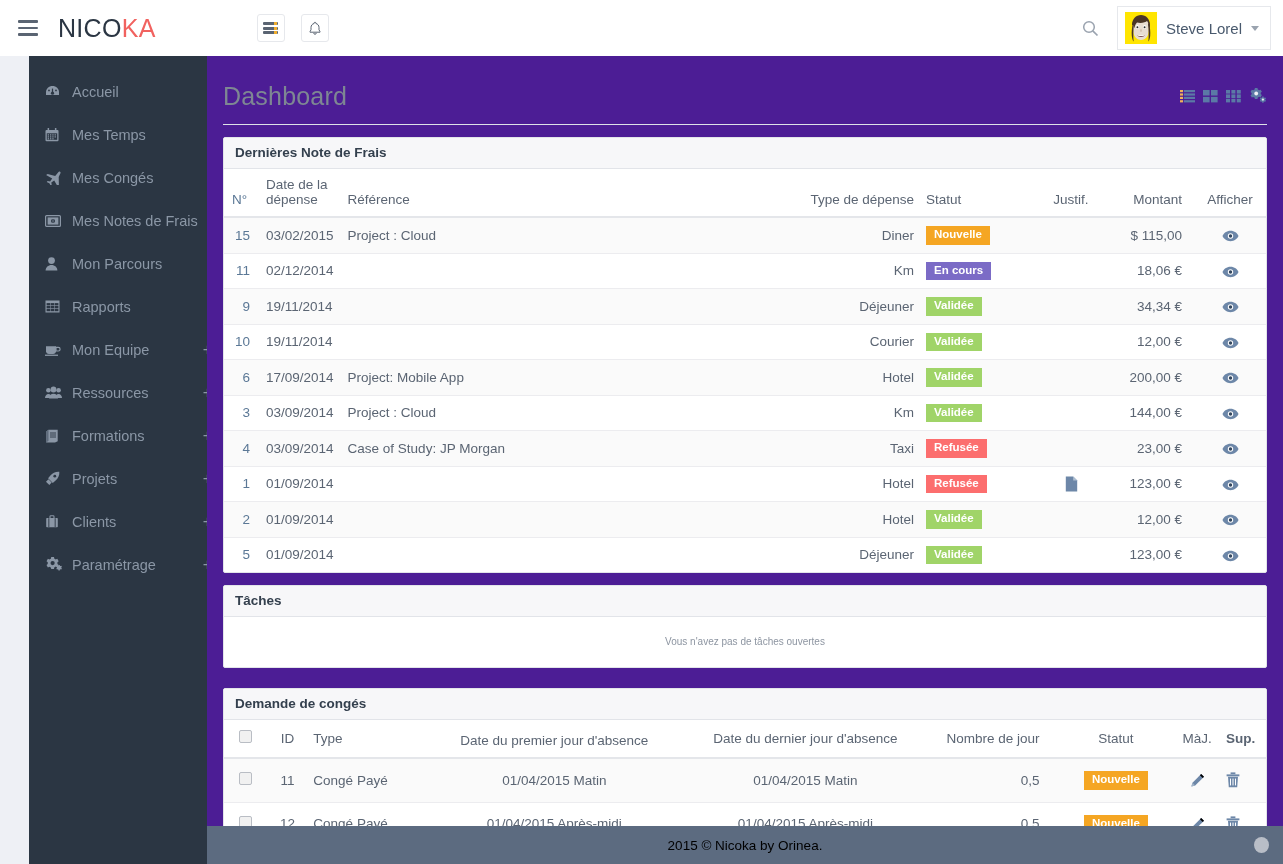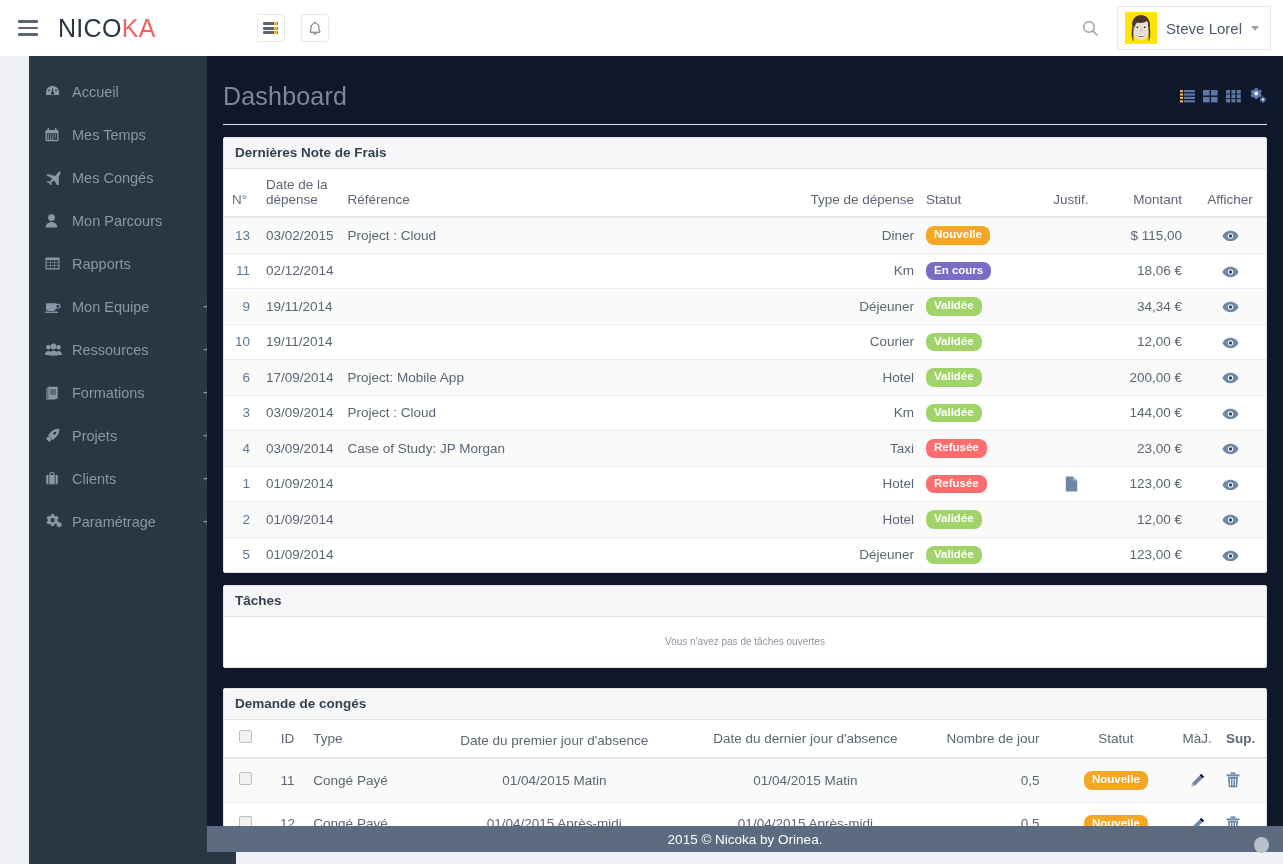--- a/index.html
+++ b/index.html
@@ -63,21 +63,21 @@
     position: relative;
   }
   .nav-ico { width: 24px; display:flex; align-items:center; justify-content:flex-start; color:#8b97a6; font-size:14px; }
   .nav-ico svg { display:block; fill: #8b97a6; }
   .nav-label { margin-left: 3px; }
   .nav-plus { position: absolute; right: 24px; font-size: 16px; color: #8b97a6; line-height: 1; }
 
   
   #content {
     position: absolute; top: 56px; left: 207px; width: 1076px; height: 770px;
-    background: #0f172a; overflow: hidden;
+    background: #4c1d95; overflow: hidden;
   }
   #page-head { padding: 26px 16px 0 16px; position: relative; }
   #page-title { font-size: 25px; font-weight: normal; color: #7e8793; letter-spacing: .2px; }
   #view-toggles { position: absolute; right: 17px; top: 32px; display: flex; gap: 8px; align-items:center; }
   .vt { cursor: pointer; display:flex; }
   #head-rule { margin: 13px 16px 0 16px; border-bottom: 1px solid #dfe2e8; }
 
   .panel {
     margin: 12px 16px 0 16px; background: #fff;
     border: 1px solid #e2e4e9; border-radius: 2px;
@@ -105,21 +105,21 @@
   .c-stat   { width: 120px; text-align: left; }
   .c-just   { width: 62px; text-align: center; }
   .c-mont   { width: 92px; text-align: right; padding-right: 12px !important; }
   .c-aff    { width: 72px; text-align: center; }
 
   thead th.c-num  { text-align: left; padding-left: 8px !important; }
   thead th.c-mont { text-align: right; }
 
   .badge {
     display: inline-block; color: #fff; font-size: 11.5px; font-weight: bold;
-    border-radius: 8px; padding: 3px 8px 4px 8px; line-height: 1;
+    border-radius: 0; padding: 3px 8px 4px 8px; line-height: 1;
   }
 
   .eye, .doc, .pencil, .trash { display:inline-block; vertical-align: middle; cursor:pointer; }
 
   #taches-empty { text-align:center; color:#8d95a1; font-size:10px; padding: 19px 0 20px 0; }
 
   
   #conges-table thead th { font-size: 13.5px; }
   .k-chk  { width: 42px; text-align: center; }
   .k-id   { width: 38px; text-align: center; }
@@ -128,22 +128,22 @@
   .k-d2   { width: 232px; text-align: center; }
   .k-nb   { width: 126px; text-align: right; padding-right: 18px !important; }
   .k-st   { width: 112px; text-align: center; }
   .k-maj  { width: 44px; text-align: center; }
   .k-sup  { width: 44px; text-align: left; font-weight: bold; }
 
   .chk { width: 13px; height: 13px; border: 1px solid #b9bdc4; background: #f1f1f1; border-radius: 2px; display: inline-block; cursor:pointer; }
 
   
   #footer {
-    position: absolute; left: 207px; top: 826px; width: 1076px; height: 26px;
-    background: #5c6b80; color: #ffffff; font-size: 13.5px;
+    position: absolute; left: 207px; top: 826px; width: 1076px; height: 38px;
+    background: #5c6b80; color: #000000; font-size: 13.5px;
     display: flex; align-items: center; justify-content: center; position: absolute;
   }
   #footer-dot { position: absolute; right: 14px; top: 11px; width: 15px; height: 16px; border-radius: 50%; background: #b9bec7; cursor:pointer; }
 </style>
 </head>
 <body>
 
 <div id="topbar">
   <div id="hamburger">
     <i></i>
@@ -243,20 +243,31 @@
 
   <div class="nav-item">
     <span class="nav-ico">
       <svg width="16" height="14" viewBox="0 0 16 14">
           <path d="M15.3 2.6c.5-.6.4-1.4-.2-1.8-.6-.4-1.4-.2-1.8.4L10.2 5 2.6 2.9l-1.5 1.2 6.1 3.5-2.1 2.9-2.4-.4-1 .9 2.7 1.3 1.4 2.5.9-1-.4-2.3 2.9-2 3.5 6 1.2-1.5L13.7 6z" fill="#8b97a6"></path>
         </svg>
     </span>
     <span class="nav-label">Mes Congés</span>
   </div>
 
+  <div class="nav-item">
+    <span class="nav-ico">
+      <svg width="16" height="12" viewBox="0 0 16 12">
+          <rect x=".6" y=".6" width="14.8" height="10.8" rx="1" fill="none" stroke="#8b97a6" stroke-width="1.2"></rect>
+          <rect x="2.6" y="2.4" width="10.8" height="7.2" fill="#8b97a6"></rect>
+          <circle cx="8" cy="6" r="2" fill="#2b3643"></circle>
+          <rect x="7.6" y="4.4" width=".8" height="3.2" fill="#8b97a6"></rect>
+        </svg>
+    </span>
+    <span class="nav-label">Mes Notes de Frais</span>
+  </div>
 
   <div class="nav-item">
     <span class="nav-ico">
       <svg width="13" height="14" viewBox="0 0 13 14">
           <circle cx="6.5" cy="3.6" r="3.4" fill="#8b97a6"></circle>
           <path d="M.6 13.6c0-3.3 2.6-5.6 5.9-5.6s5.9 2.3 5.9 5.6z" fill="#8b97a6"></path>
         </svg>
     </span>
     <span class="nav-label">Mon Parcours</span>
   </div>
@@ -431,21 +442,21 @@
           <th class="c-ref">Référence</th>
           <th class="c-type">Type de dépense</th>
           <th class="c-stat">Statut</th>
           <th class="c-just">Justif.</th>
           <th class="c-mont">Montant</th>
           <th class="c-aff">Afficher</th>
         </tr>
       </thead>
       <tbody id="notes-body">
           <tr class="odd">
-            <td class="c-num">13</td>
+            <td class="c-num">15</td>
             <td class="c-date">03/02/2015</td>
             <td class="c-ref">Project : Cloud</td>
             <td class="c-type">Diner</td>
             <td class="c-stat"><span class="badge" style="background:#f5a623">Nouvelle</span></td>
             <td class="c-just"></td>
             <td class="c-mont">$ 115,00</td>
             <td class="c-aff"><svg class="eye" width="17" height="12" viewBox="0 0 17 12">
                 <path d="M8.5.8C4.6.8 1.6 3.3.5 6c1.1 2.7 4.1 5.2 8 5.2s6.9-2.5 8-5.2C15.4 3.3 12.4.8 8.5.8z" fill="#6d87a8"></path>
                 <circle cx="8.5" cy="6" r="2.7" fill="#fff"></circle>
                 <circle cx="8.5" cy="6" r="1.7" fill="#33475f"></circle>

